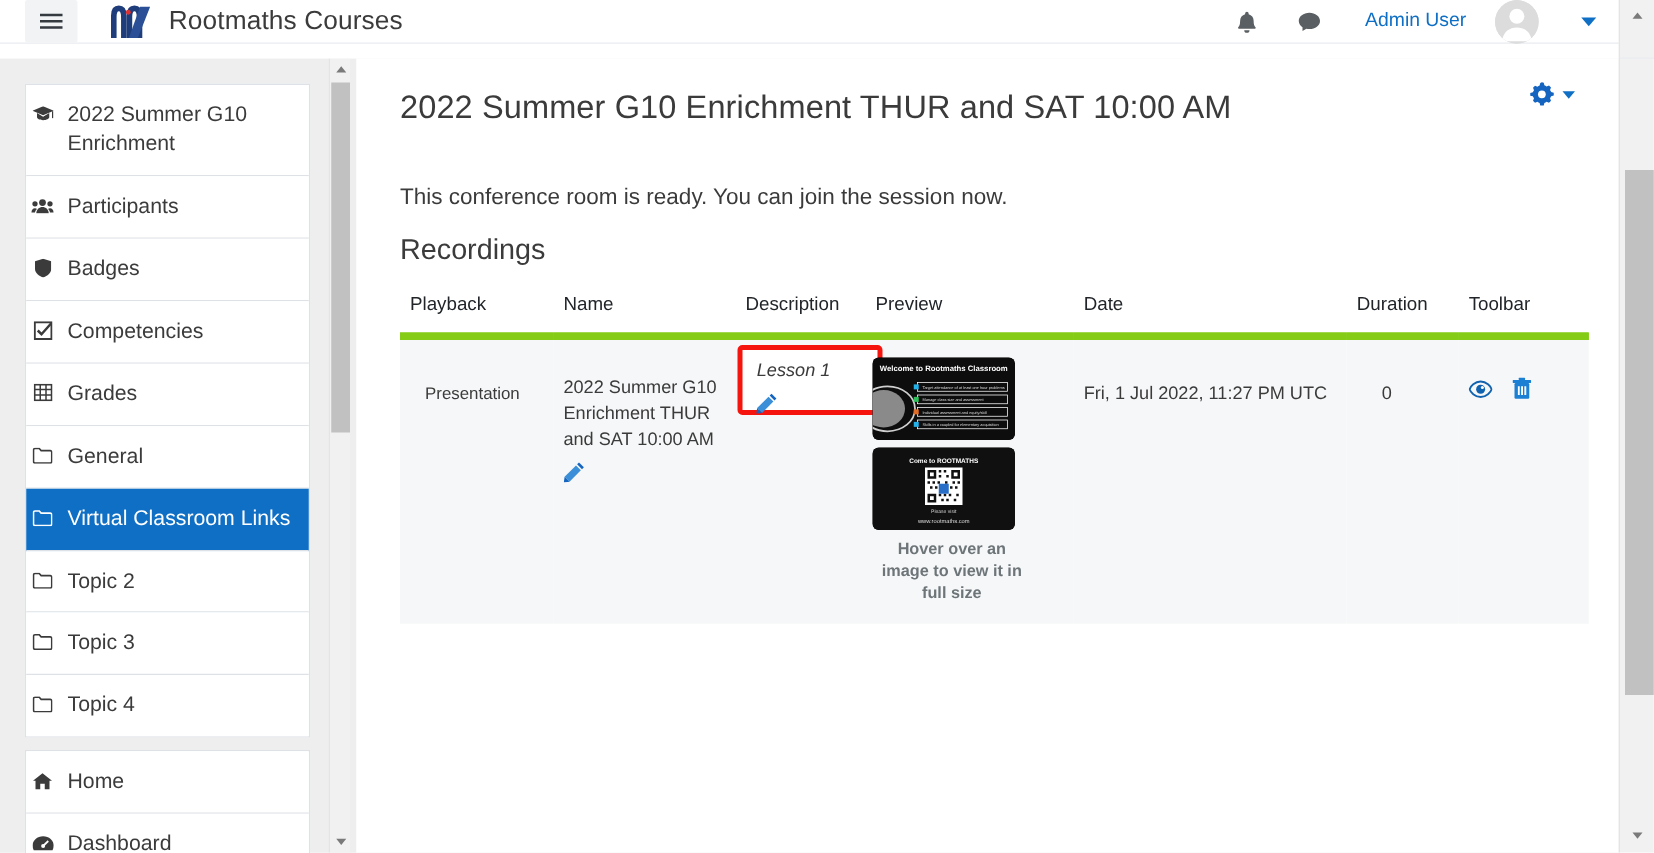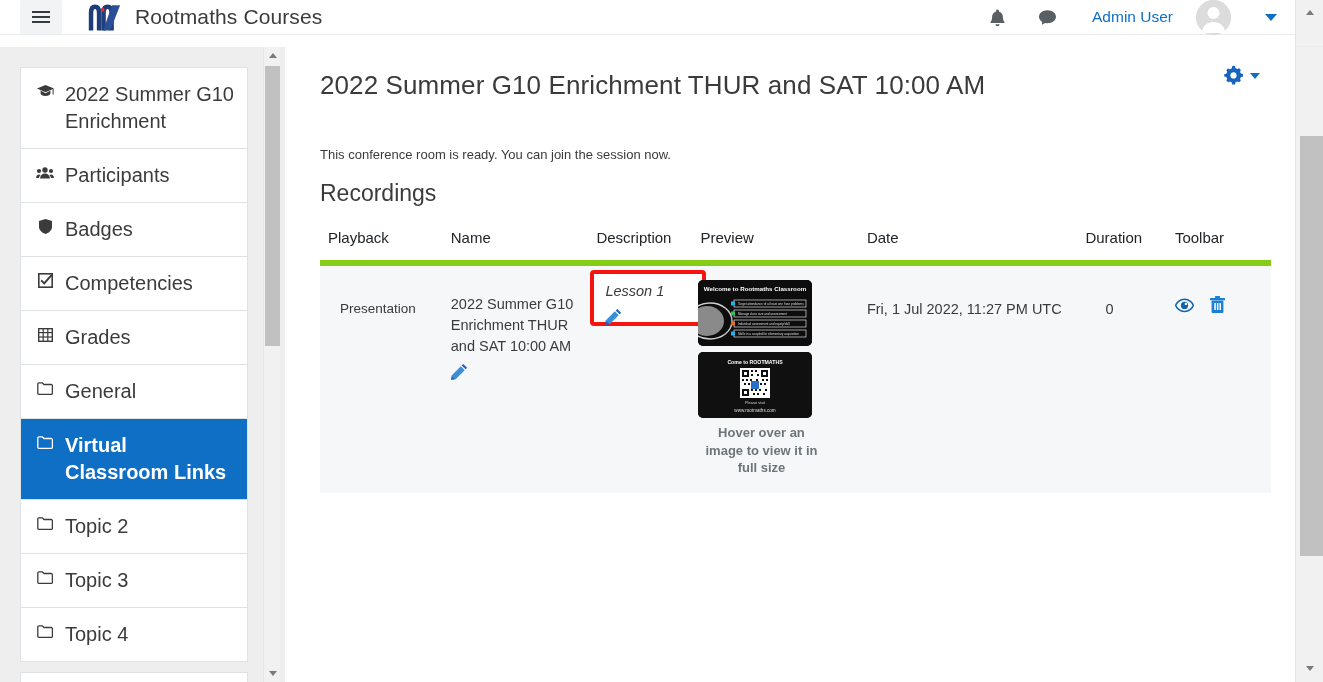--- a/index.html
+++ b/index.html
@@ -83,34 +83,34 @@
     background: #eeeeee;
     padding: 20px 10px 0 20px;
   }
   .drawer-inner {
     width: 228px;
     background: #ffffff;
     border: 1px solid #dee2e6;
   }
   .nav-item {
     display: flex; align-items: flex-start; gap: 11px;
-    padding: 13px 12px 13px 15px;
-    font-size: 20px; color: #3b3b3b;
+    padding: 13px 12px 13px 4px;
+    font-size: 17px; color: #3b3b3b;
     border-bottom: 1px solid #dee2e6;
     cursor: pointer; line-height: 1.35;
     background: #ffffff;
   }
   .nav-item:last-child { border-bottom: none; }
   .nav-item .ni-icon {
     flex: 0 0 18px; width: 18px; height: 19px;
     display: flex; align-items: center; justify-content: center;
     color: #3b3b3b; margin-top: 1px;
   }
   .nav-item.active {
-    background: #0f6fc5; color: #ffffff; font-weight: bold;
+    background: #0f6fc5; color: #ffffff; font-weight: normal;
   }
   .nav-item.active .ni-icon { color: #ffffff; }
   .drawer-gap { height: 10px; background: #eeeeee; }
   .drawer-block-2 {
     width: 228px; background: #ffffff; border: 1px solid #dee2e6;
   }
 
   
   .drawer-scroll {
     position: absolute; top: 0; left: 263px;
@@ -162,21 +162,21 @@
     cursor: pointer;
   }
   .gear-caret {
     width: 0; height: 0;
     border-left: 5px solid transparent;
     border-right: 5px solid transparent;
     border-top: 6px solid #0f6fc5;
   }
   .intro-text {
     margin: 0; padding-top: 46px;
-    font-size: 13px; color: #3b3b3b;
+    font-size: 18px; color: #3b3b3b;
   }
   .join-btn {
     margin-top: 60px;
     display: inline-block;
     background: #0f6fc5; color: #ffffff;
     font-size: 15px;
     padding: 11px 17px;
     border: none; border-radius: 3px;
     cursor: pointer;
     font-family: "Liberation Sans", sans-serif;

